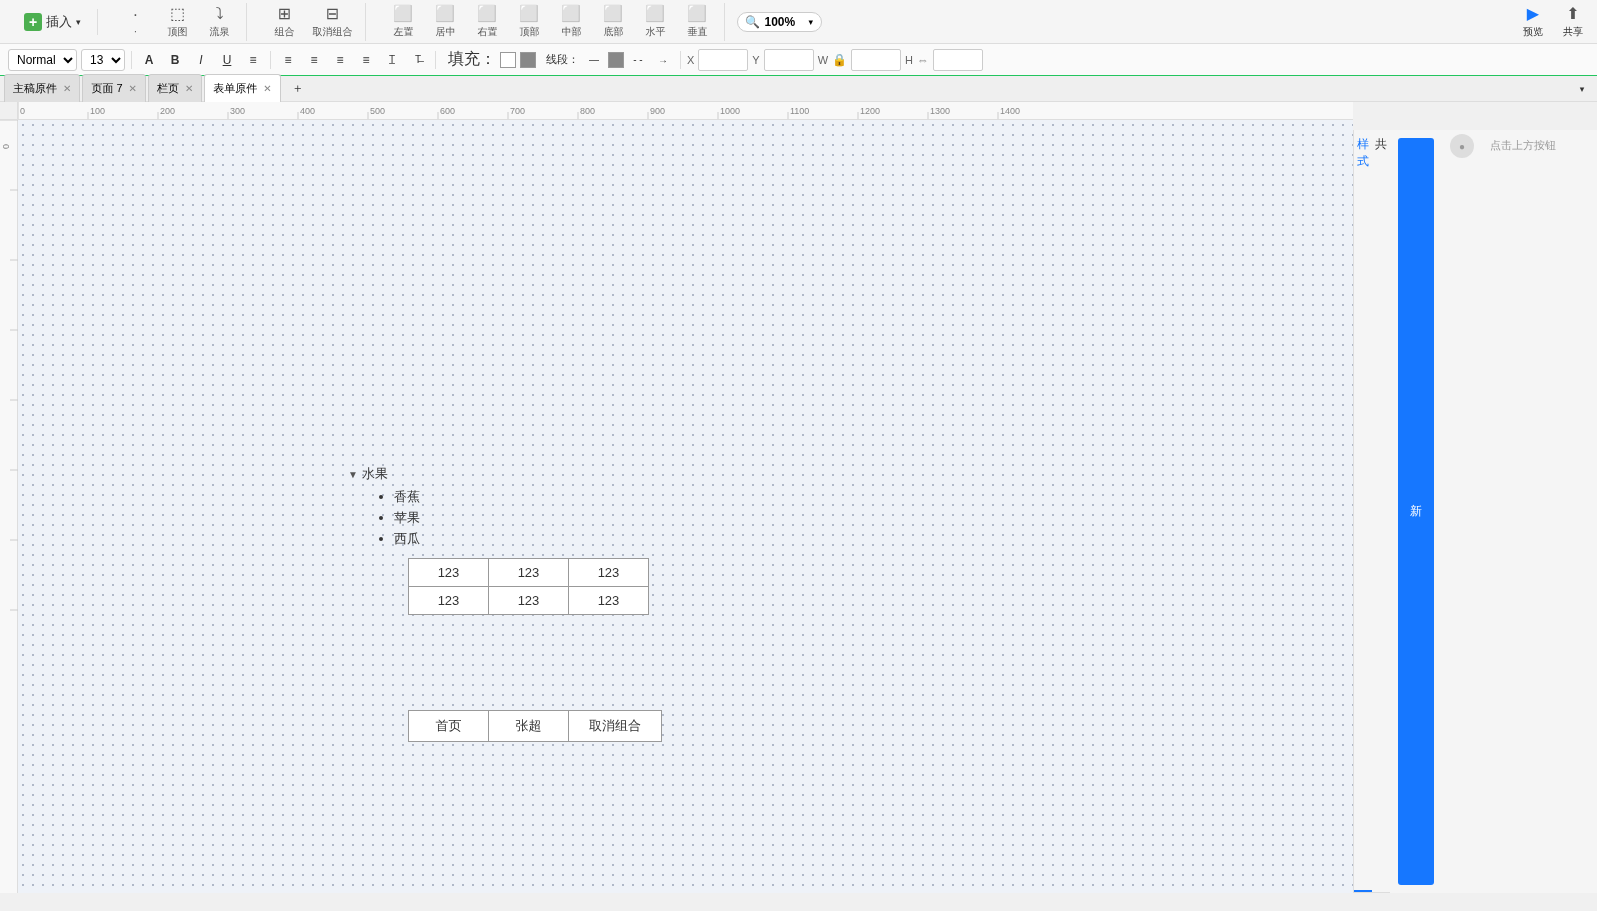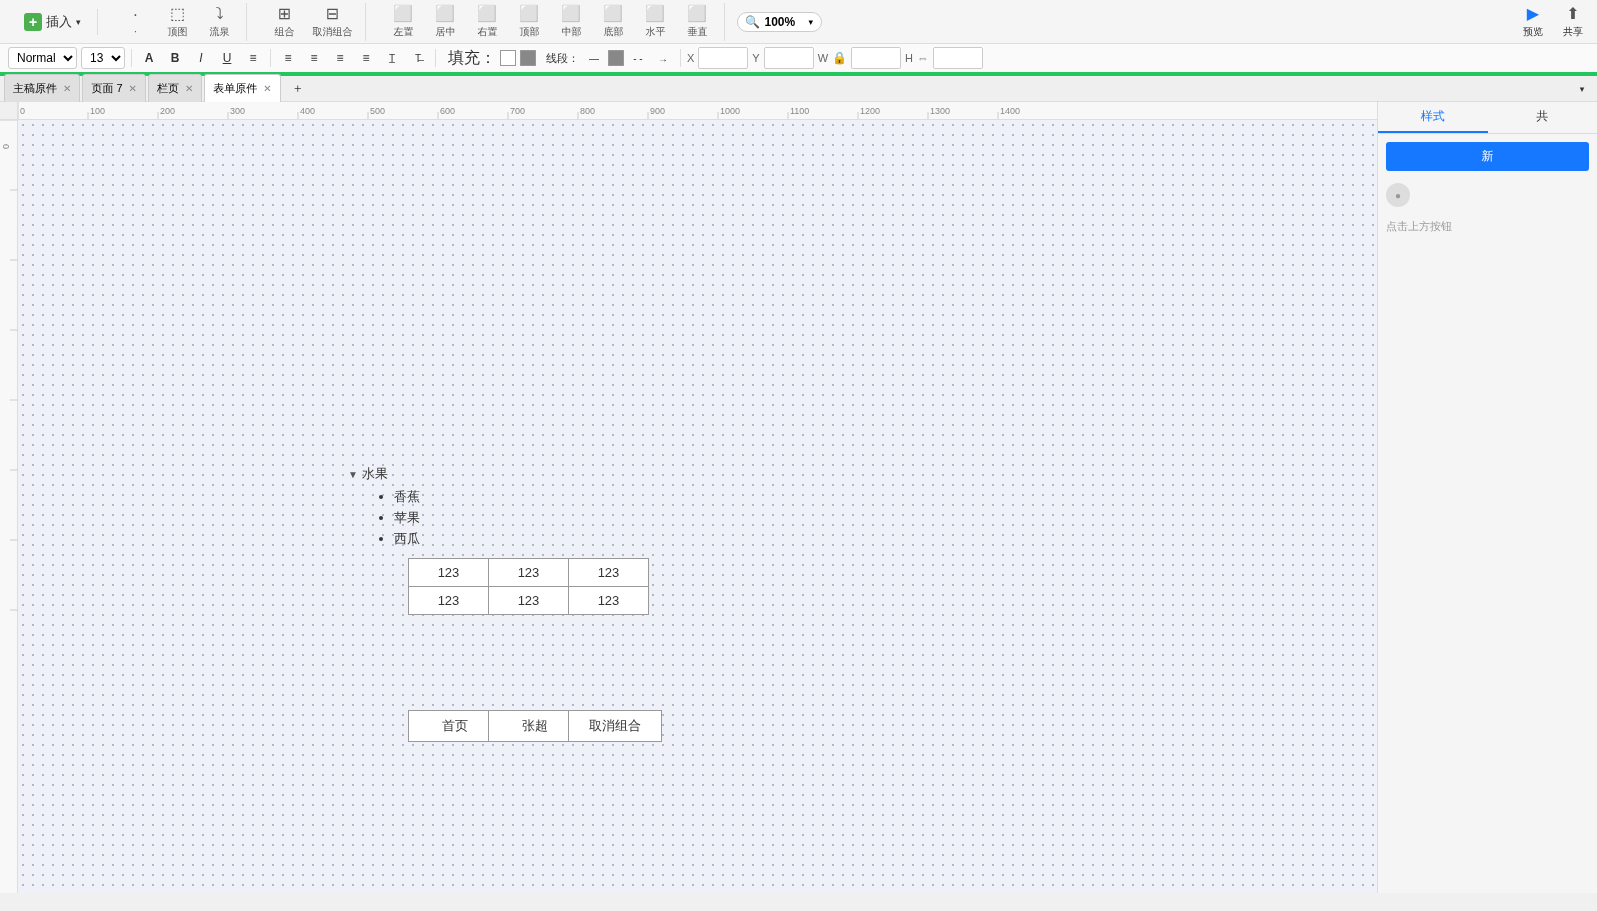--- a/index.html
+++ b/index.html
@@ -96,21 +96,21 @@
       gap: 2px;
       cursor: pointer;
       padding: 2px 6px;
     }
 
     
     .toolbar-format {
       display: flex;
       align-items: center;
       background: #fafafa;
-      border-bottom: 4px solid #22c55e;
+      border-bottom: 1px solid #22c55e;
       height: 32px;
       padding: 0 8px;
       gap: 4px;
     }
     .fmt-select {
       border: 1px solid #ccc;
       border-radius: 3px;
       padding: 1px 4px;
       font-size: 12px;
       height: 22px;
@@ -257,33 +257,34 @@
       top: 590px;
       left: 390px;
     }
     .nav-table {
       border-collapse: collapse;
       font-size: 13px;
     }
     .nav-table td {
       border: 1px solid #999;
       padding: 6px 20px;
-      text-align: right;
+      text-align: center;
       color: #333;
       min-width: 80px;
       background: white;
     }
 
     
     .right-panel {
-      width: 220px;
+      width: 244px;
       background: #f5f5f5;
       border-left: 1px solid #ddd;
       display: flex;
-      flex-direction: column;
+      flex-direction: row;
+      margin-top: 28px;
     }
     .right-panel-tabs {
       display: flex;
       border-bottom: 1px solid #ddd;
     }
     .right-tab {
       flex: 1;
       padding: 6px 0;
       text-align: center;
       font-size: 12px;

